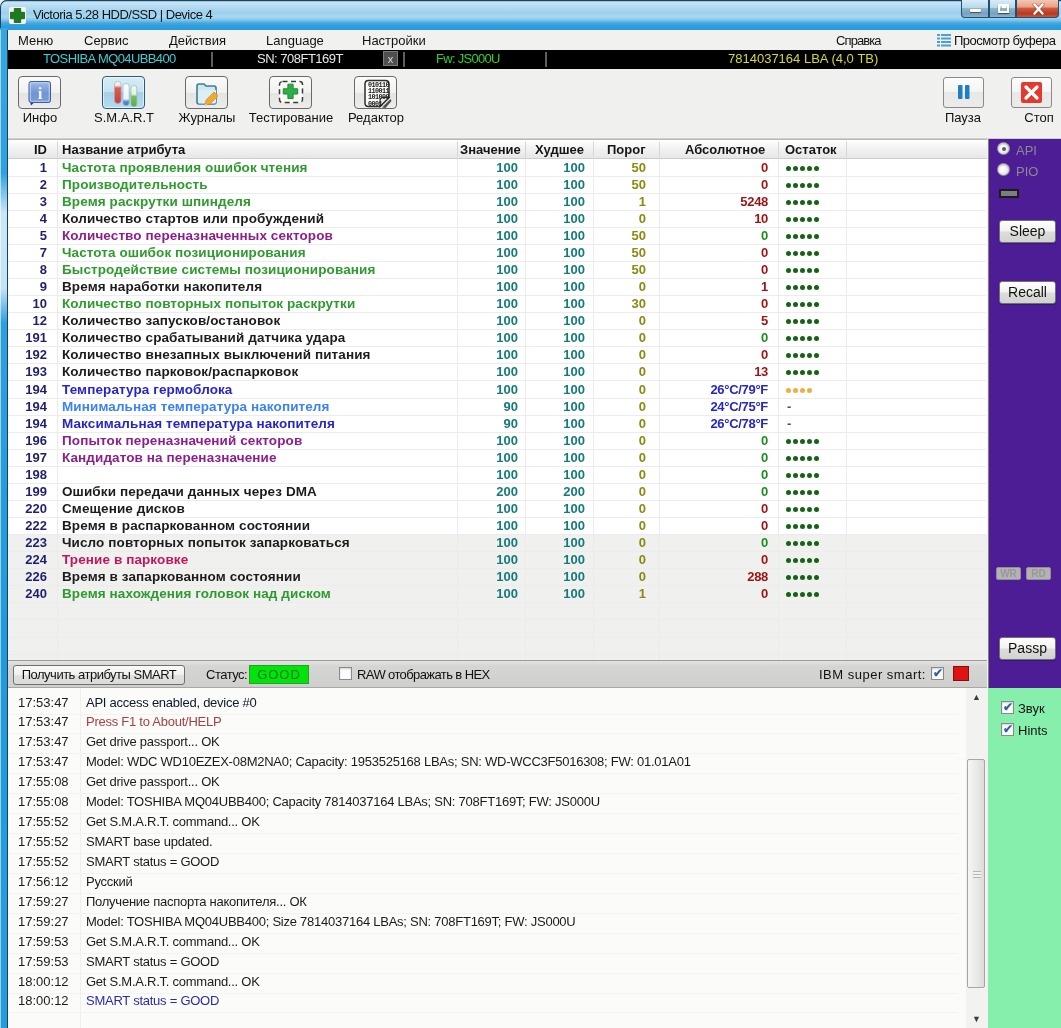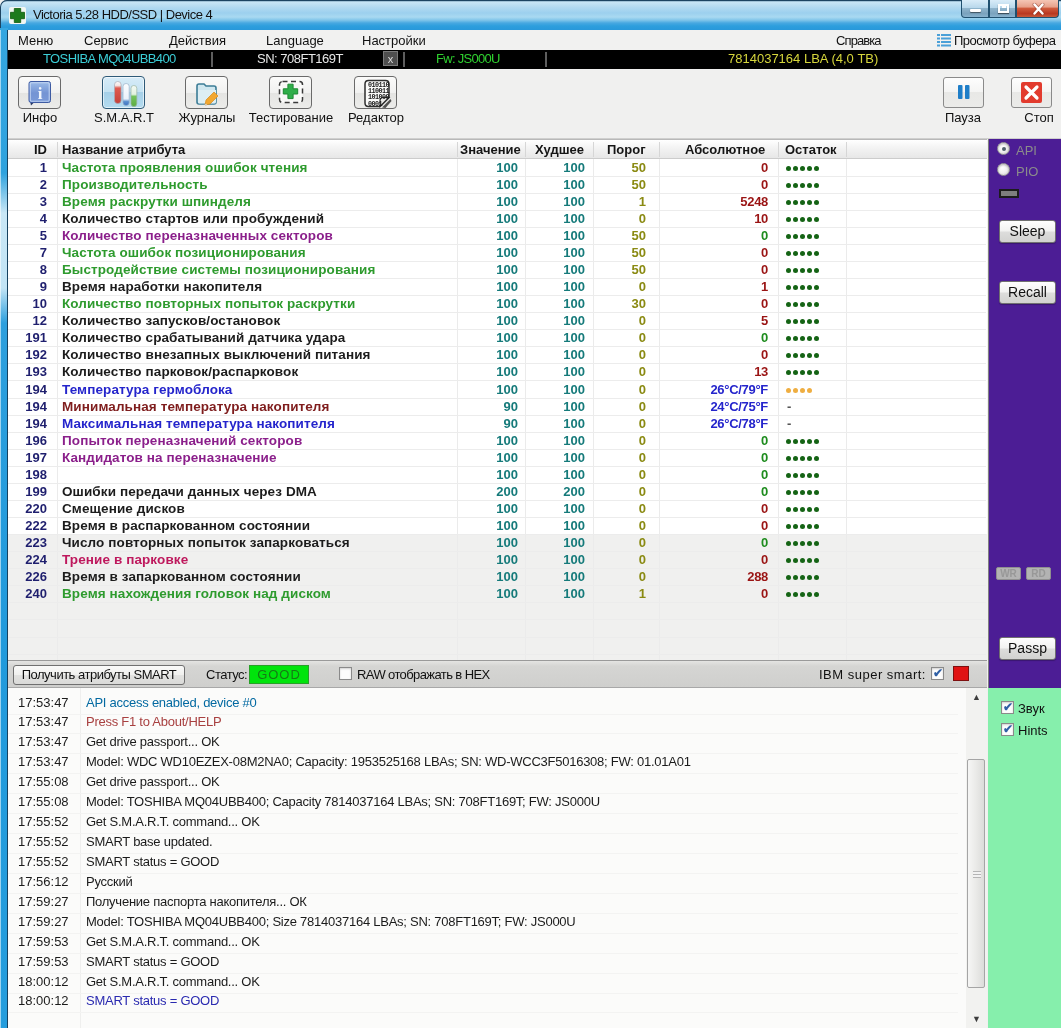--- a/index.html
+++ b/index.html
@@ -391,21 +391,21 @@
   <span class="c-id">194</span>
   <span class="c-name" style="color:#2525cc">Температура гермоблока</span>
   <span class="c-val">100</span>
   <span class="c-wst">100</span>
   <span class="c-thr">0</span>
   <span class="c-abs" style="color:#2525cc">26°C/79°F</span>
   <span class="c-dots orange"><i></i><i></i><i></i><i></i></span>
 </div>
 <div class="trow" style="top:258.6px">
   <span class="c-id">194</span>
-  <span class="c-name" style="color:#7f1d1d">Минимальная температура накопителя</span>
+  <span class="c-name" style="color:#3b82f6">Минимальная температура накопителя</span>
   <span class="c-val">90</span>
   <span class="c-wst">100</span>
   <span class="c-thr">0</span>
   <span class="c-abs" style="color:#2525cc">24°C/75°F</span>
   <span class="c-dash">-</span>
 </div>
 <div class="trow" style="top:275.7px">
   <span class="c-id">194</span>
   <span class="c-name" style="color:#2525cc">Максимальная температура накопителя</span>
   <span class="c-val">90</span>
@@ -530,21 +530,21 @@
   <span class="abs" style="left:349px;top:6px;letter-spacing:-0.6px">RAW отображать в HEX</span>
   <span class="abs" style="left:811px;top:6px;letter-spacing:0.5px">IBM super smart:</span>
   <div class="cbx chk" style="left:923px;top:6px"></div>
   <div id="ibmled"></div>
 </div>
 
 <div id="logarea">
   <div id="logvline"></div>
 <div class="lrow" style="top:6.5px">
       <span class="lts">17:53:47</span>
-      <span class="lmsg" style="color:#0369a1">API access enabled, device #0</span>
+      <span class="lmsg" style="color:#0f172a">API access enabled, device #0</span>
     </div>
 <div class="lrow" style="top:26.4px">
       <span class="lts">17:53:47</span>
       <span class="lmsg" style="color:#a84040">Press F1 to About/HELP</span>
     </div>
 <div class="lrow" style="top:46.4px">
       <span class="lts">17:53:47</span>
       <span class="lmsg" style="color:#1b1b1b">Get drive passport... OK</span>
     </div>
 <div class="lrow" style="top:66.3px">

